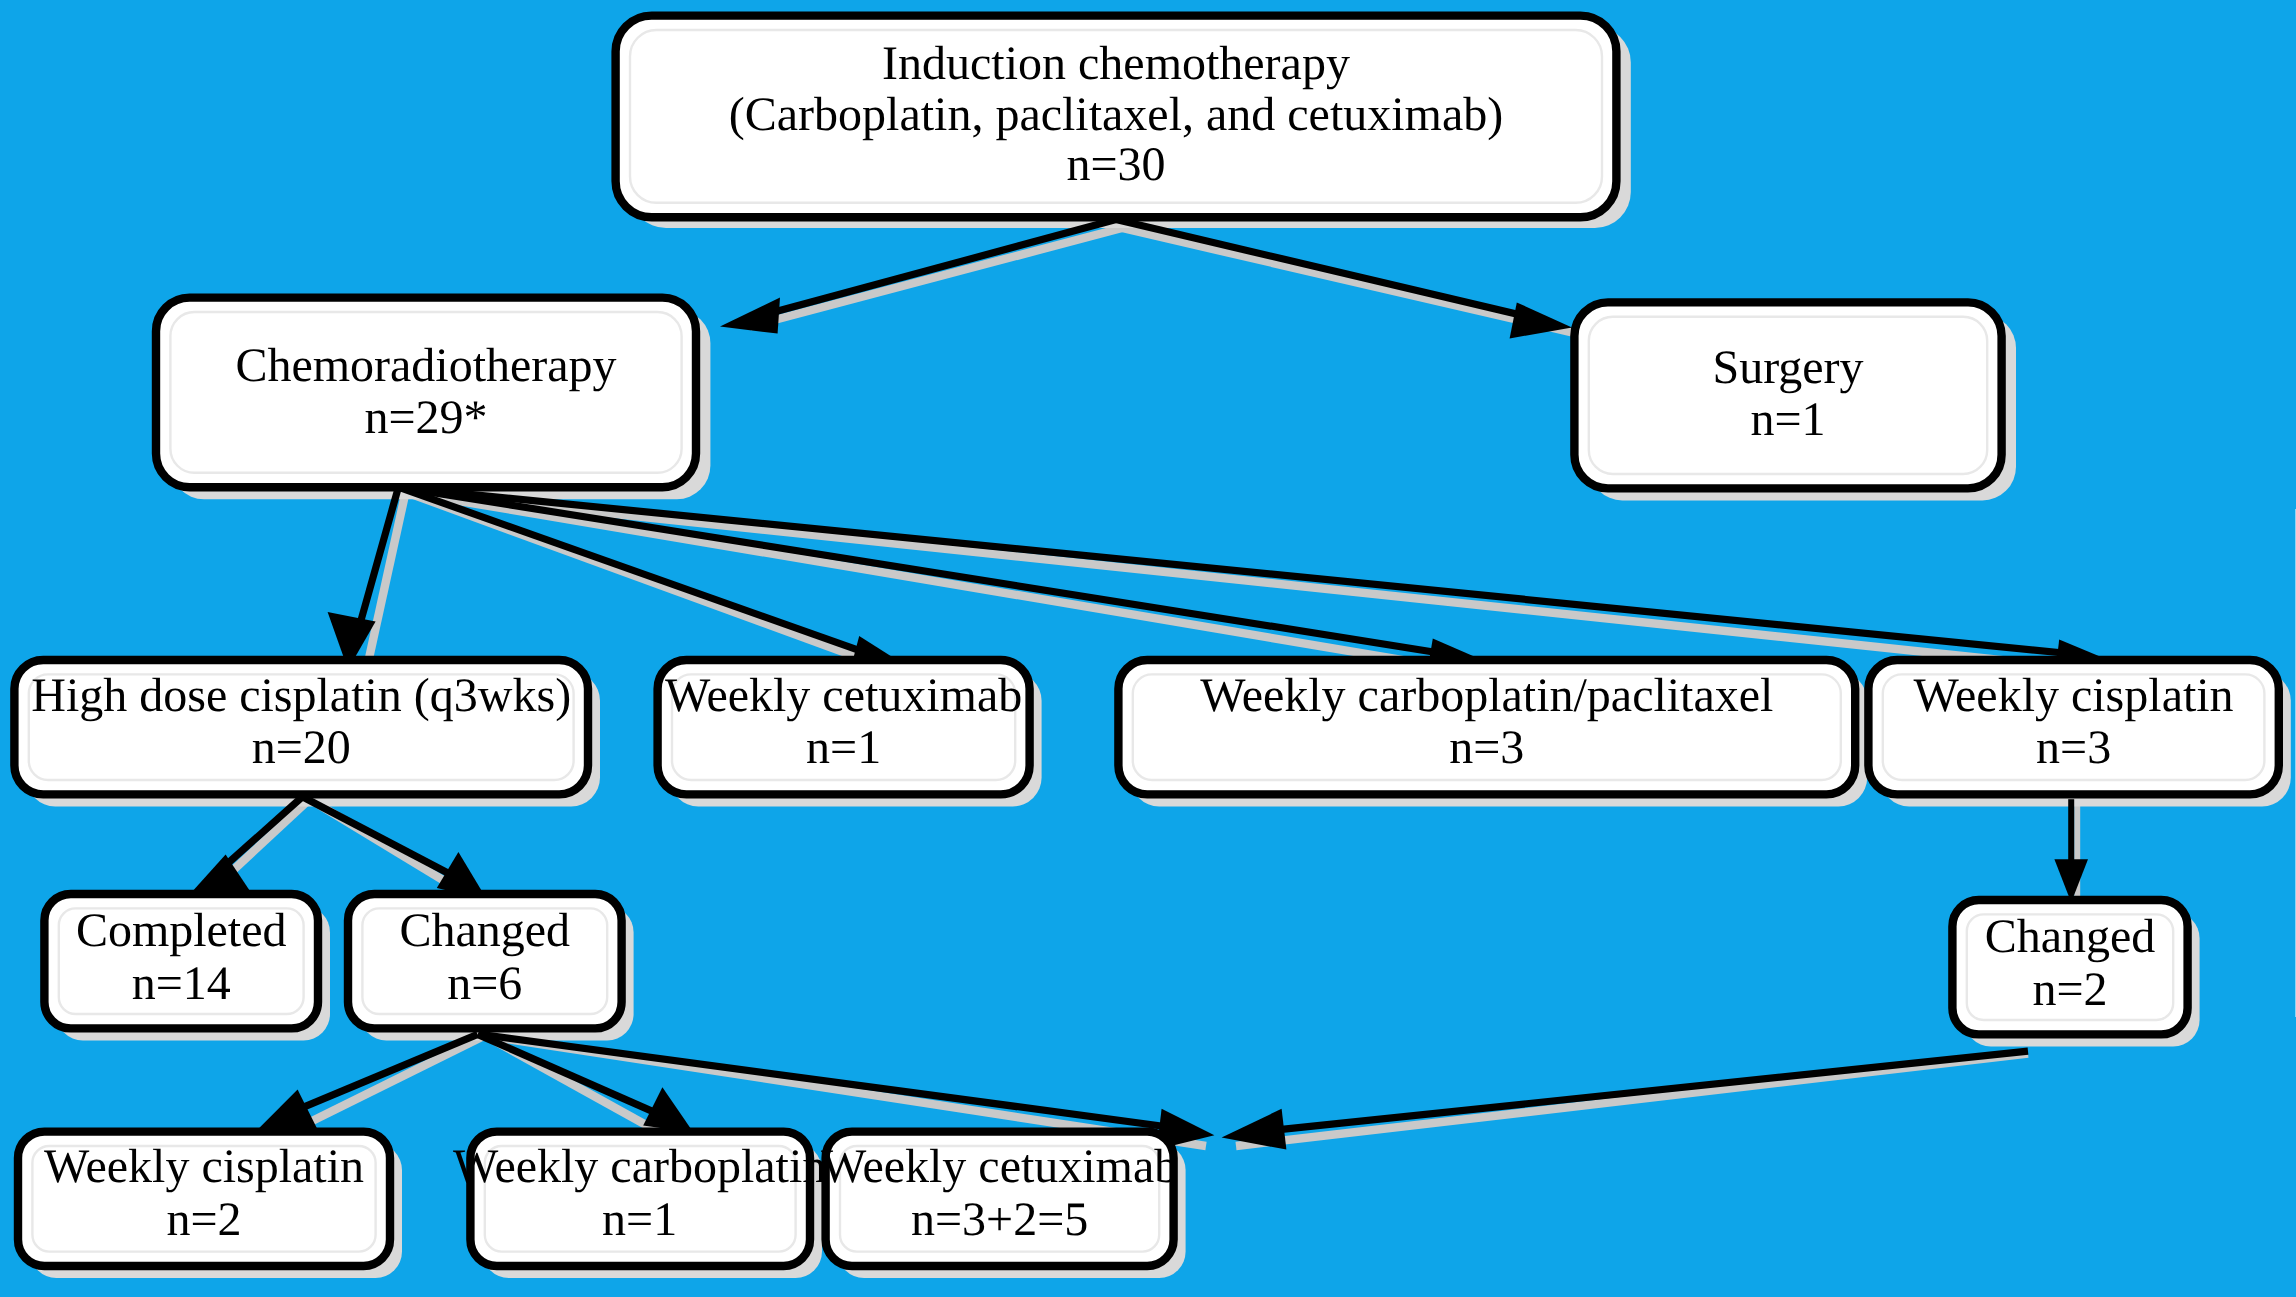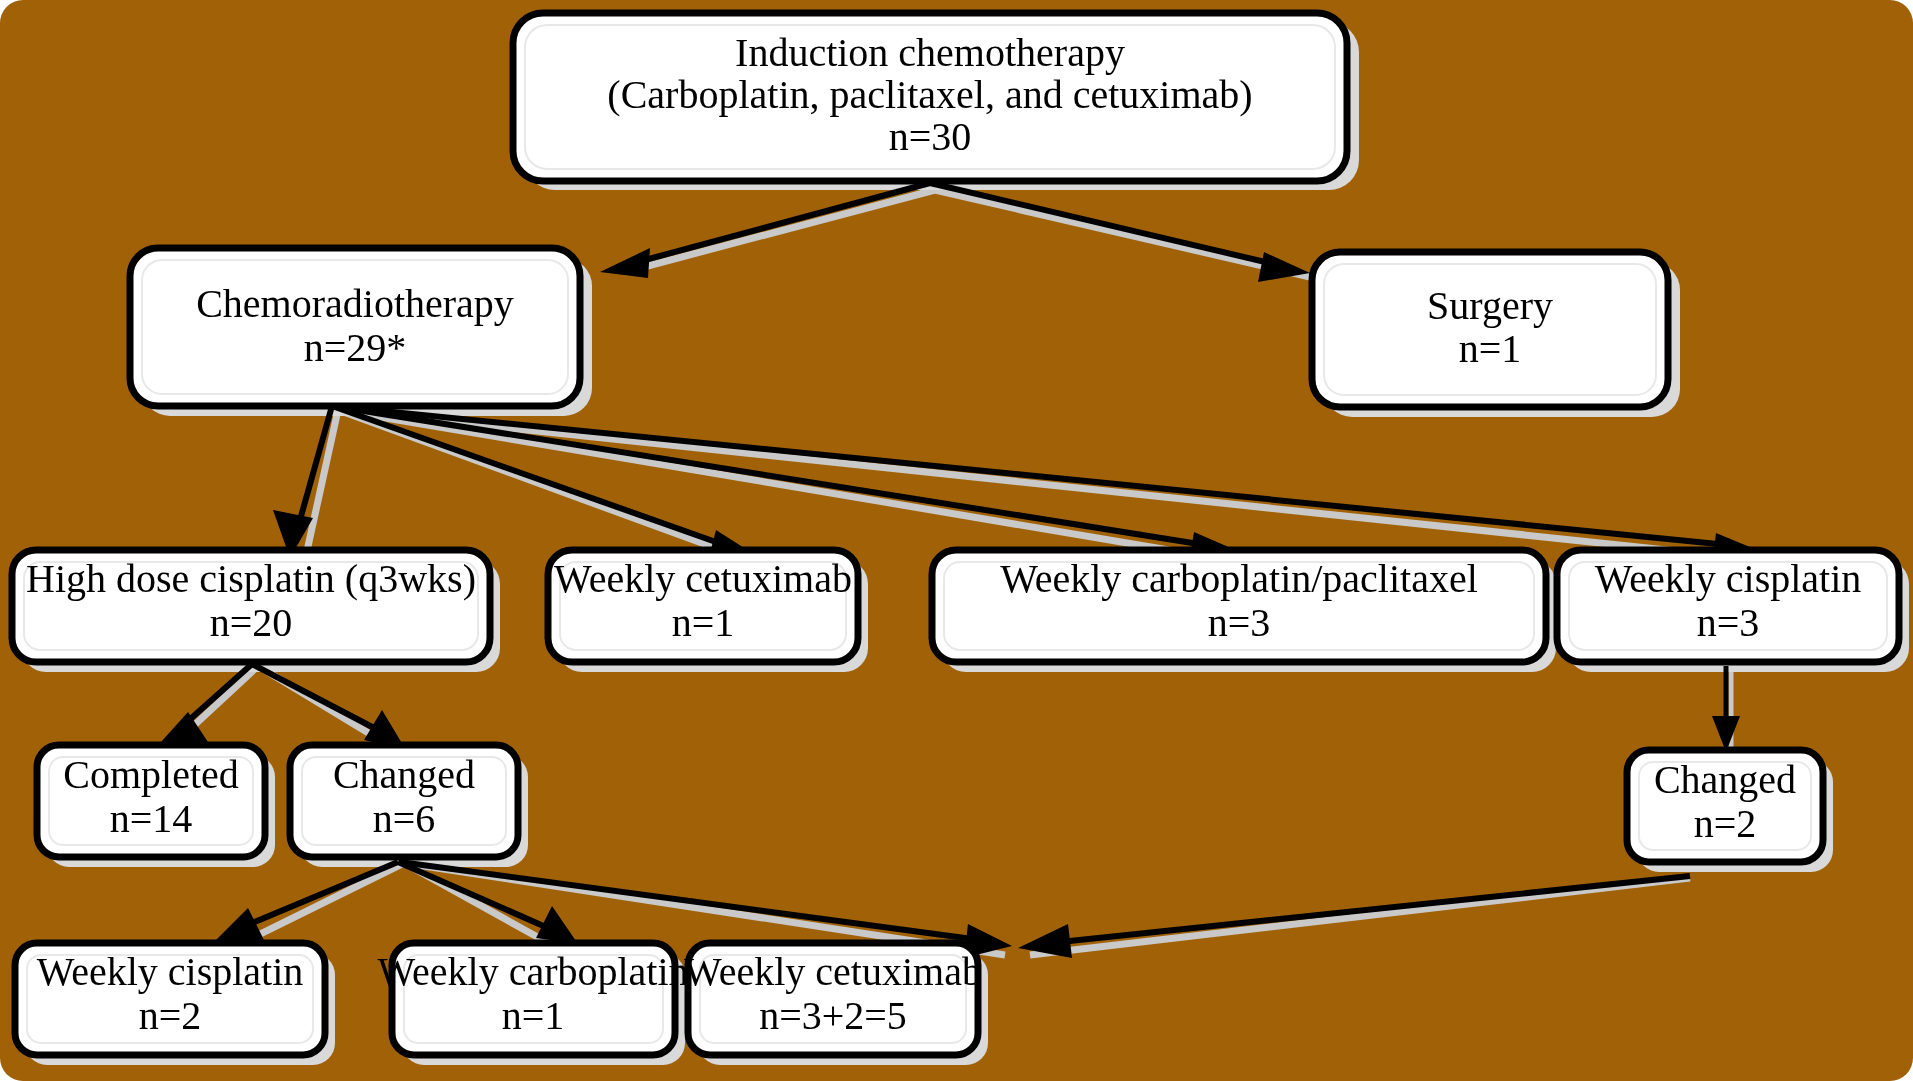--- a/index.html
+++ b/index.html
@@ -8,23 +8,22 @@
     padding: 0;
     background: #ffffff;
   }
   body {
     font-family: "Liberation Serif", "DejaVu Serif", serif;
   }
   #diagram-root {
     position: relative;
     width: 1913px;
     height: 1081px;
-    background: #a16207;
+    background: #0ea5e9;
     overflow: hidden;
-    border-radius: 23px;
   }
   svg#flow-svg {
     position: absolute;
     top: 0;
     left: 0;
     width: 1913px;
     height: 1081px;
     display: block;
   }
   .node-text {

